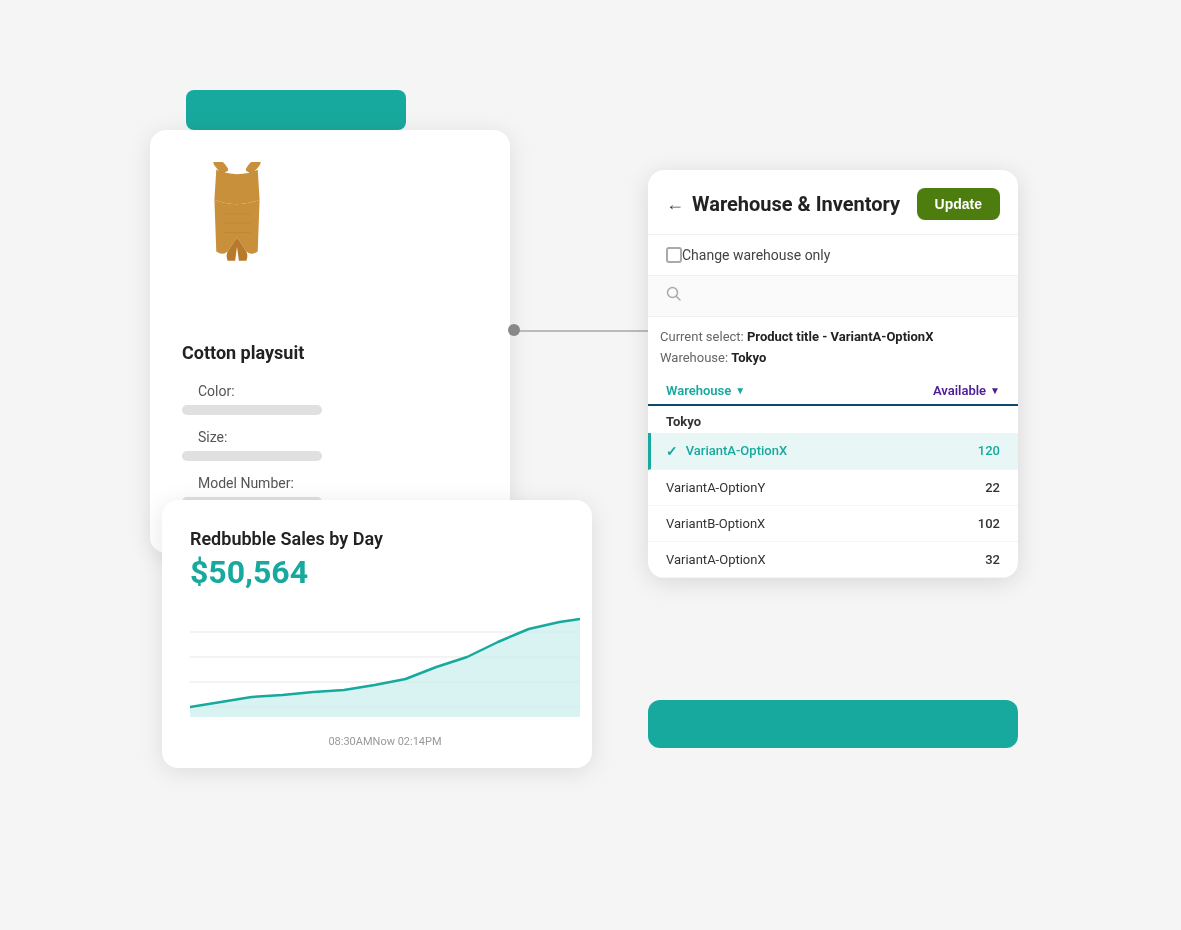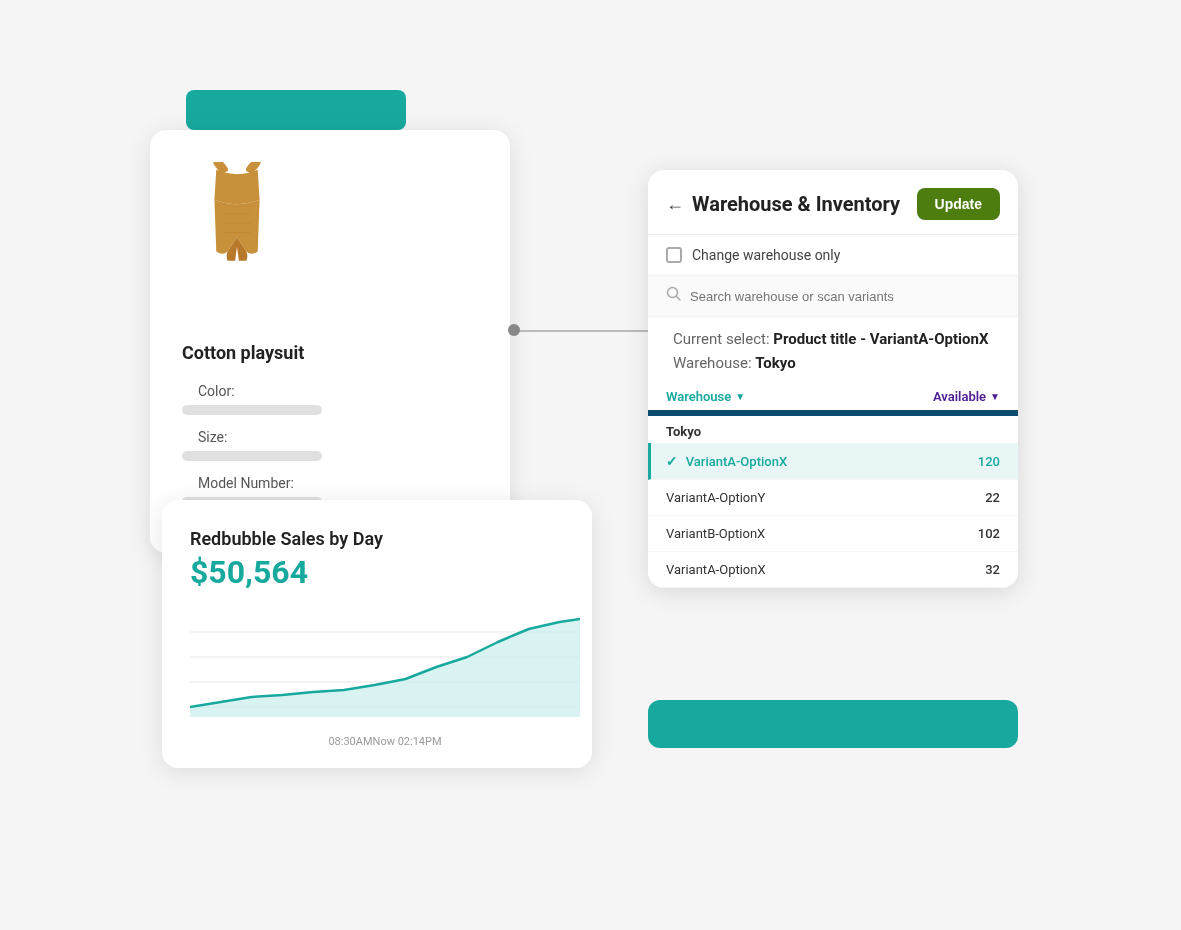--- a/index.html
+++ b/index.html
@@ -169,21 +169,20 @@
       border-radius: 8px;
       padding: 8px 18px;
       font-size: 14px;
       font-weight: 600;
       cursor: pointer;
     }
 
     .warehouse-checkbox-row {
       display: flex;
       align-items: center;
-      gap: 10px;
       padding: 12px 18px;
       border-bottom: 1px solid #f0f0f0;
     }
 
     .warehouse-checkbox {
       width: 16px;
       height: 16px;
       border: 2px solid #aaa;
       border-radius: 3px;
       background: #fff;
@@ -211,36 +210,36 @@
     .warehouse-search-input {
       border: none;
       background: transparent;
       font-size: 13px;
       color: #999;
       outline: none;
       flex: 1;
     }
 
     .warehouse-current-select {
-      padding: 10px 18px 4px 25px;
-      font-size: 15px;
+      padding: 10px 18px 4px 12px;
+      font-size: 13px;
       color: #666;
       line-height: 1.6;
     }
 
     .warehouse-current-select .bold {
       font-weight: 700;
       color: #222;
     }
 
     .warehouse-table-header {
       display: flex;
       justify-content: space-between;
       padding: 10px 18px 6px 18px;
-      border-bottom: 6px solid #0c4a6e;
+      border-bottom: 2px solid #0c4a6e;
     }
 
     .warehouse-col-header {
       font-size: 13px;
       font-weight: 600;
       color: #18a99e;
       display: flex;
       align-items: center;
       gap: 4px;
       cursor: pointer;
@@ -408,21 +407,20 @@
       <span class="warehouse-checkbox-label">Change warehouse only</span>
     </div>
 
     <div class="warehouse-search">
       <span class="search-icon-svg">
         <svg width="16" height="16" viewBox="0 0 16 16" fill="none" xmlns="http://www.w3.org/2000/svg">
           <circle cx="6.5" cy="6.5" r="5" stroke="#aaa" stroke-width="1.5"></circle>
           <line x1="10.5" y1="10.5" x2="14" y2="14" stroke="#aaa" stroke-width="1.5" stroke-linecap="round"></line>
         </svg>
       </span>
-      <input class="warehouse-search-input" type="text" placeholder="Search warehouse or scan variants" style="">
     </div>
 
     <div class="warehouse-current-select">
       <span>Current select:</span>
       <span class="bold">Product title - VariantA-OptionX</span>
       <br>
       <span>Warehouse:</span>
       <span class="bold">Tokyo</span>
     </div>
 

